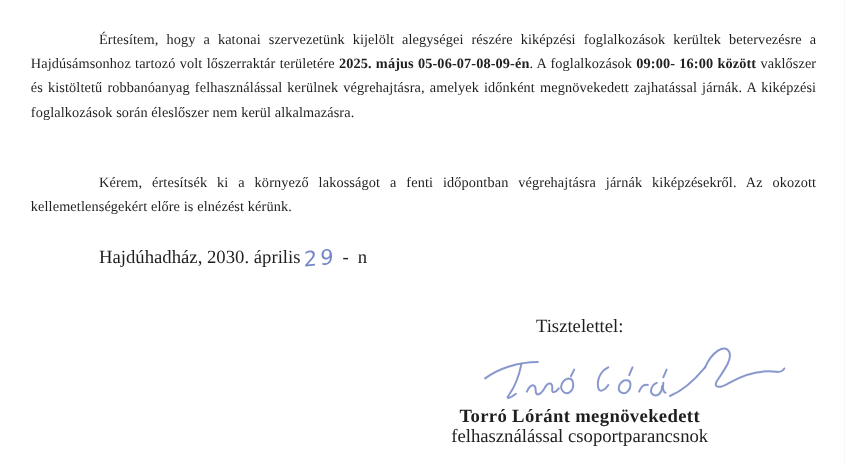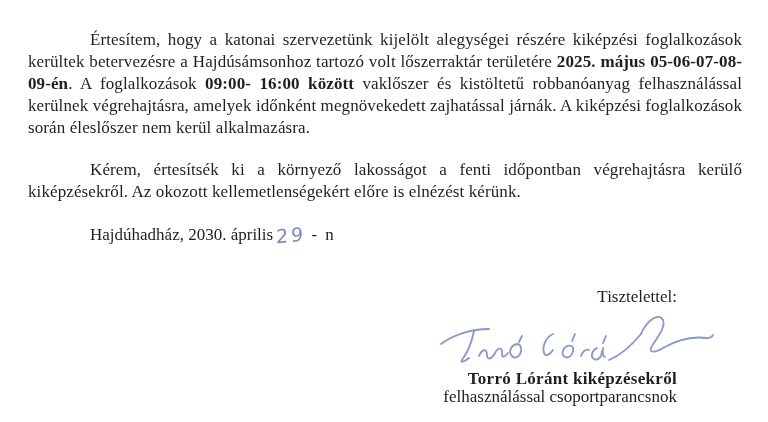--- a/index.html
+++ b/index.html
@@ -13,21 +13,21 @@
     height: 422px;
     background: #ffffff;
     overflow: hidden;
     font-family: "Liberation Serif", "DejaVu Serif", serif;
     color: #1f1f1f;
   }
   .body-text {
     position: absolute;
     left: 28px;
     width: 714px;
-    font-size: 17px;
+    font-size: 13px;
     line-height: 22px;
     text-align: justify;
     text-indent: 62px;
     letter-spacing: 0.1px;
   }
   #paragraph-1 { top: 12px; }
   #paragraph-2 { top: 142px; }
   .b { font-weight: bold; }
   .dateline {
     position: absolute;
@@ -46,21 +46,21 @@
     transform: rotate(-6deg) skewX(-6deg);
     margin: 0 5px 0 3px;
     position: relative;
     top: 2px;
   }
   .date-suffix { letter-spacing: 2px; }
   .closing-block-item {
     position: absolute;
     left: 377px;
     width: 300px;
-    text-align: right;
+    text-align: center;
     font-size: 17px;
     line-height: 20px;
   }
   #salutation { top: 287px; }
   #signer-name { top: 369px; font-weight: bold; letter-spacing: 0.3px; }
   #signer-title { top: 387px; }
   #signature-svg {
     position: absolute;
     left: 425px;
     top: 312px;
@@ -76,36 +76,36 @@
     opacity: 0.9;
   }
 </style>
 </head>
 <body>
 
 <div class="page">
 
   <p class="body-text" id="paragraph-1"><span>Értesítem, hogy a katonai szervezetünk kijelölt alegységei részére kiképzési foglalkozások kerültek betervezésre a Hajdúsámsonhoz tartozó volt lőszerraktár területére </span><span class="b">2025. május 05-06-07-08-09-én</span><span>. A foglalkozások </span><span class="b">09:00- 16:00 között</span><span> vaklőszer és kistöltetű robbanóanyag felhasználással kerülnek végrehajtásra, amelyek időnként megnövekedett zajhatással járnák. A kiképzési foglalkozások során éleslőszer nem kerül alkalmazásra.</span></p>
 
-  <p class="body-text" id="paragraph-2">Kérem, értesítsék ki a környező lakosságot a fenti időpontban végrehajtásra kerülő kiképzésekről. Az okozott kellemetlenségekért előre is elnézést kérünk.</p>
+  <p class="body-text" id="paragraph-2">Kérem, értesítsék ki a környező lakosságot a fenti időpontban végrehajtásra járnák kiképzésekről. Az okozott kellemetlenségekért előre is elnézést kérünk.</p>
 
   <div class="dateline"><span>Hajdúhadház, 2030. április</span><span class="hand-day">29</span><span class="date-suffix">- n</span></div>
 
   <div class="closing-block-item" id="salutation">Tisztelettel:</div>
 
   <svg id="signature-svg" viewBox="0 0 290 60" aria-hidden="true">
     <path d="M 16,32 C 28,23 46,17 64,17"></path>
     <path d="M 49,19 C 47,29 43,40 37,48 C 35,51 39,50 44,46"></path>
     <path d="M 54,44 c 3,-7 8,-8 8,-1 c 0,5 4,5 8,-2 c 3,-6 8,-6 7,1 c -0.5,4 3,3 6,-1"></path>
     <path d="M 92,32 c -6,1 -9,8 -5,12 c 4,4 10,-1 9,-8 c -0.5,-3 -2,-4 -4,-4 M 97,24 l -3,6"></path>
     <path d="M 128,22 c -7,3 -11,12 -9,19 c 1,4 6,2 9,-3"></path>
     <path d="M 142,34 c -5,3 -6,9 -2,11 c 4,2 9,-3 8,-9 c -0.4,-2 -3,-3 -6,-2 M 150,22 l -3,7"></path>
     <path d="M 156,44 c 2,-5 5,-7 8,-6"></path>
     <path d="M 172,36 c -5,2 -7,9 -3,11 c 4,2 8,-2 8,-8 m 1,-3 c 0,0 -1,8 2,9 M 181,24 l -3,7"></path>
     <path d="M 184,48 C 194,44 206,34 216,22"></path>
     <path d="M 216,22 C 222,8 234,0 238,8 C 241,15 232,26 227,34 C 223,40 228,42 238,36 C 252,28 266,24 281,26 C 284,26.5 287,25 288,23"></path>
   </svg>
 
-  <div class="closing-block-item" id="signer-name">Torró Lóránt kiképzésekről</div>
+  <div class="closing-block-item" id="signer-name">Torró Lóránt megnövekedett</div>
 
   <div class="closing-block-item" id="signer-title">felhasználással csoportparancsnok</div>
 
 </div>
 
 </body></html>

